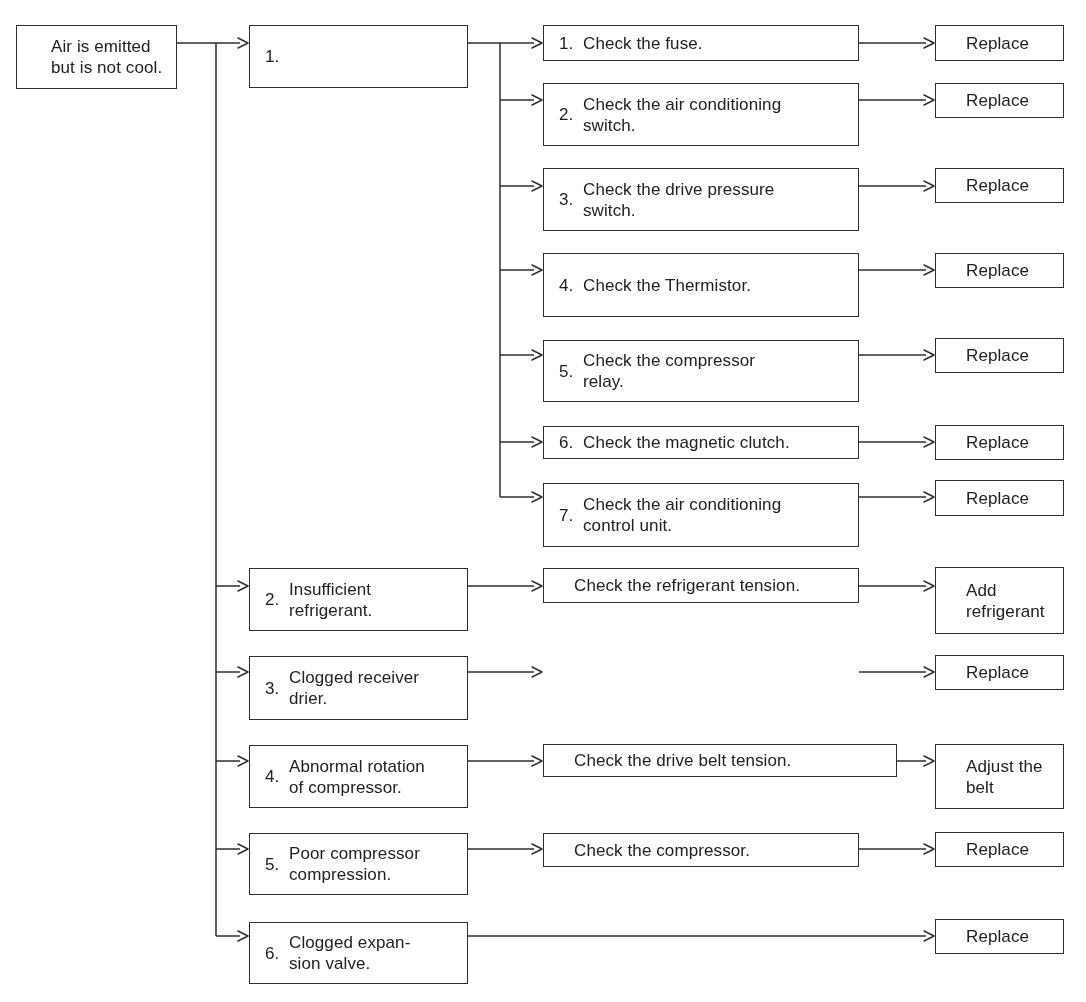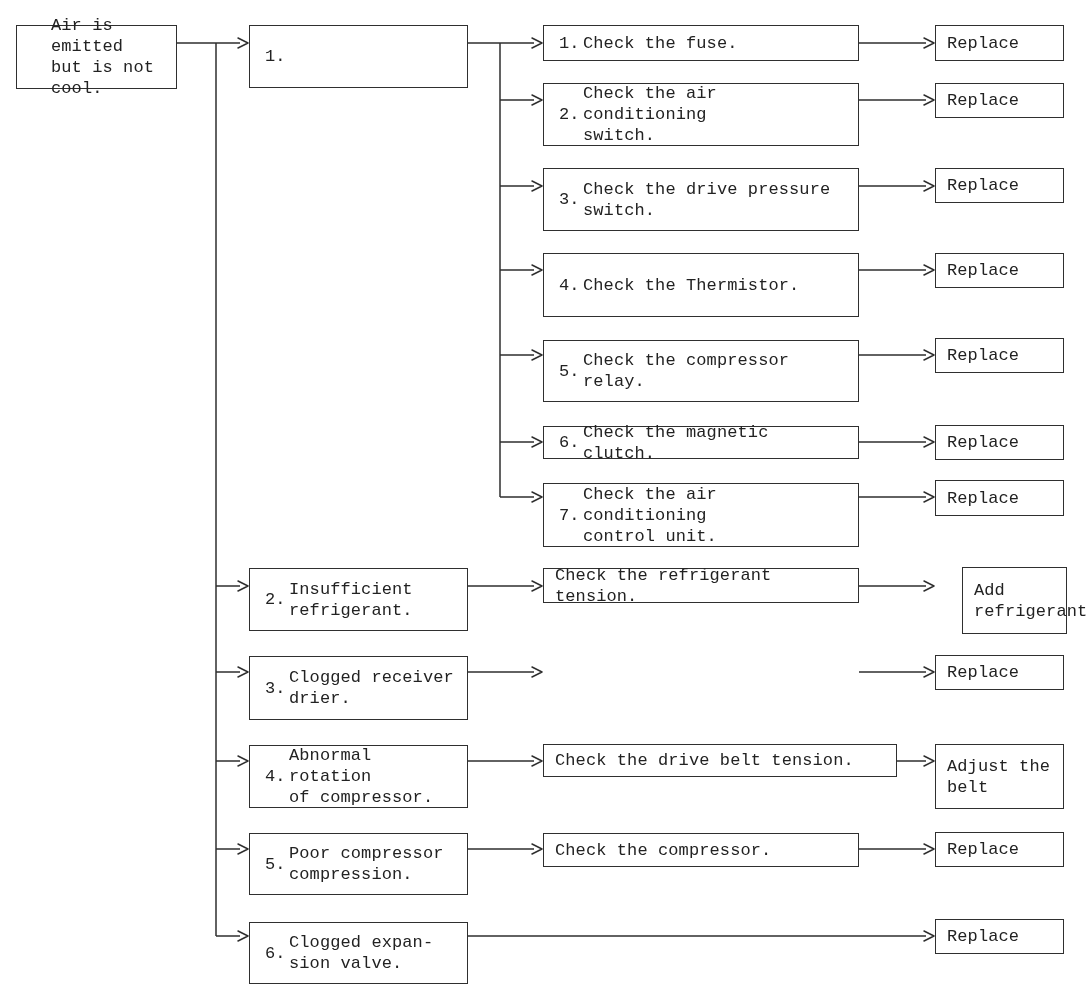--- a/index.html
+++ b/index.html
@@ -1,29 +1,29 @@
 <!DOCTYPE html>
 <html><head>
 <meta charset="utf-8">
 <style>
   html,body{margin:0;padding:0;background:#ffffff;}
   .stage{
     position:relative;width:1086px;height:1002px;background:#ffffff;
-    font-family:Liberation Mono, monospace;
+    font-family:Liberation Sans, sans-serif;
     color:#222;overflow:hidden;
   }
   svg.wires{position:absolute;left:0;top:0;}
   .box{
     position:absolute;box-sizing:border-box;
     border:1.5px solid #2f2f2f;background:#ffffff;
     display:flex;align-items:center;
     font-size:17px;line-height:21px;letter-spacing:0.1px;
   }
   .numbered{padding:2px 8px 2px 15px;}
-  .plain{padding:2px 8px 2px 11px;}
+  .plain{padding:2px 8px 2px 30px;}
   .sym{padding:2px 6px 2px 34px;}
   .num{flex:0 0 24px;}
   .txt{white-space:pre-line;}
 </style>
 </head>
 <body>
 
 <div class="stage">
 
   <svg class="wires" width="1086" height="1002" viewBox="0 0 1086 1002">
@@ -141,21 +141,21 @@
   </div>
   <div class="box plain" style="left:935px;top:338px;width:129px;height:35px">
     <span class="txt">Replace</span>
   </div>
   <div class="box plain" style="left:935px;top:425px;width:129px;height:35px">
     <span class="txt">Replace</span>
   </div>
   <div class="box plain" style="left:935px;top:480px;width:129px;height:36px">
     <span class="txt">Replace</span>
   </div>
-  <div class="box plain" style="left:962px;top:567px;width:105px;height:67px">
+  <div class="box plain" style="left:935px;top:567px;width:129px;height:67px">
     <span class="txt">Add
 refrigerant</span>
   </div>
   <div class="box plain" style="left:935px;top:655px;width:129px;height:35px">
     <span class="txt">Replace</span>
   </div>
   <div class="box plain" style="left:935px;top:744px;width:129px;height:65px">
     <span class="txt">Adjust the
 belt</span>
   </div>

